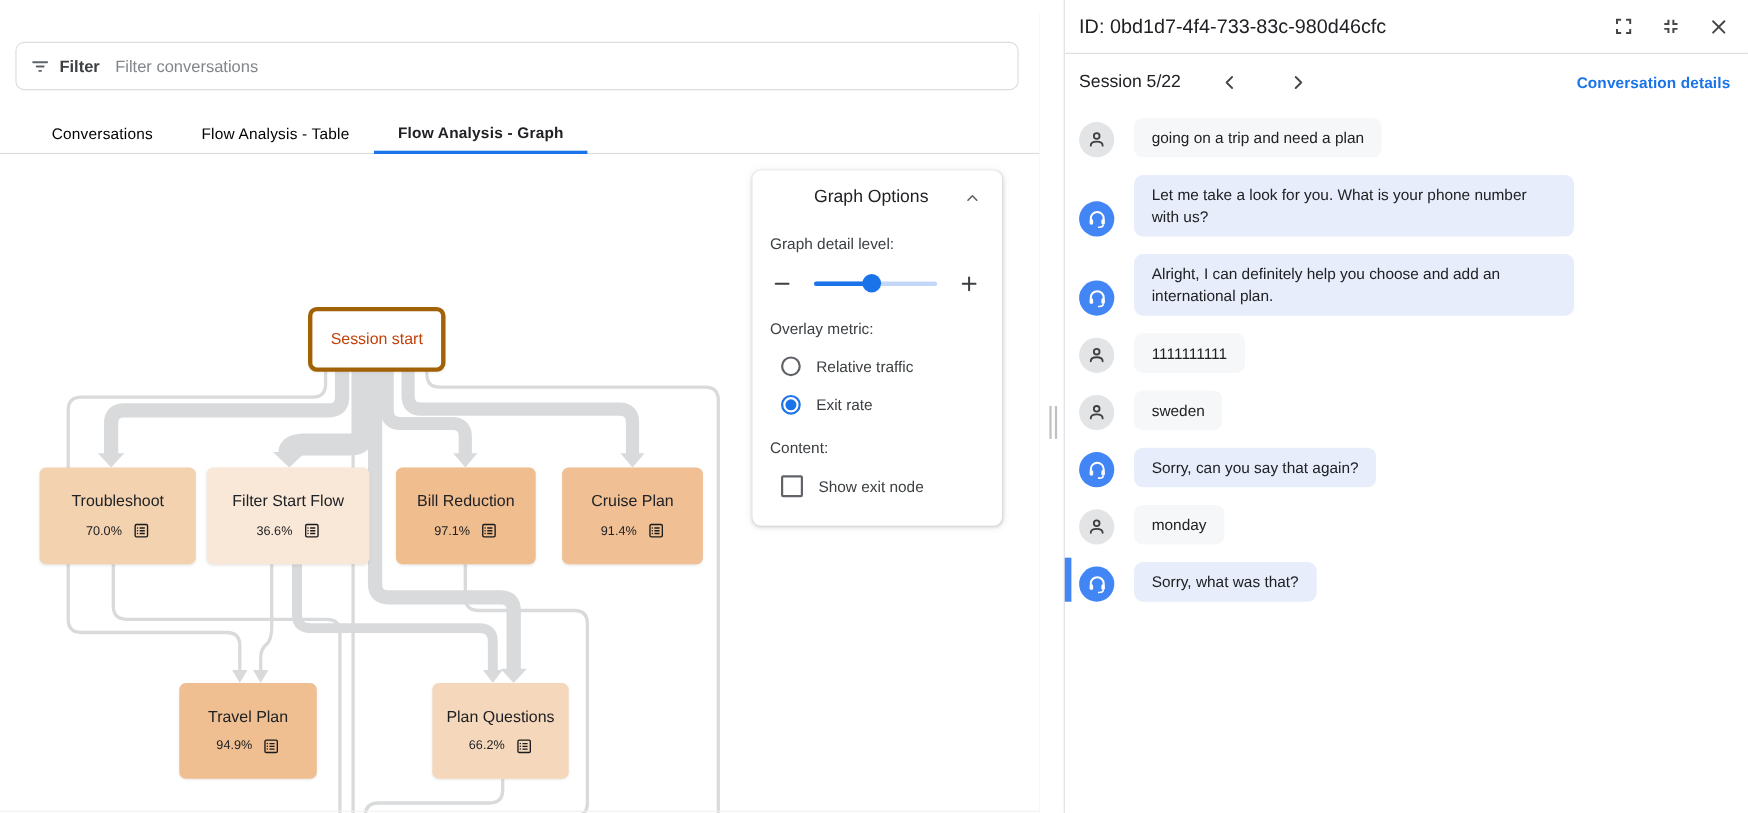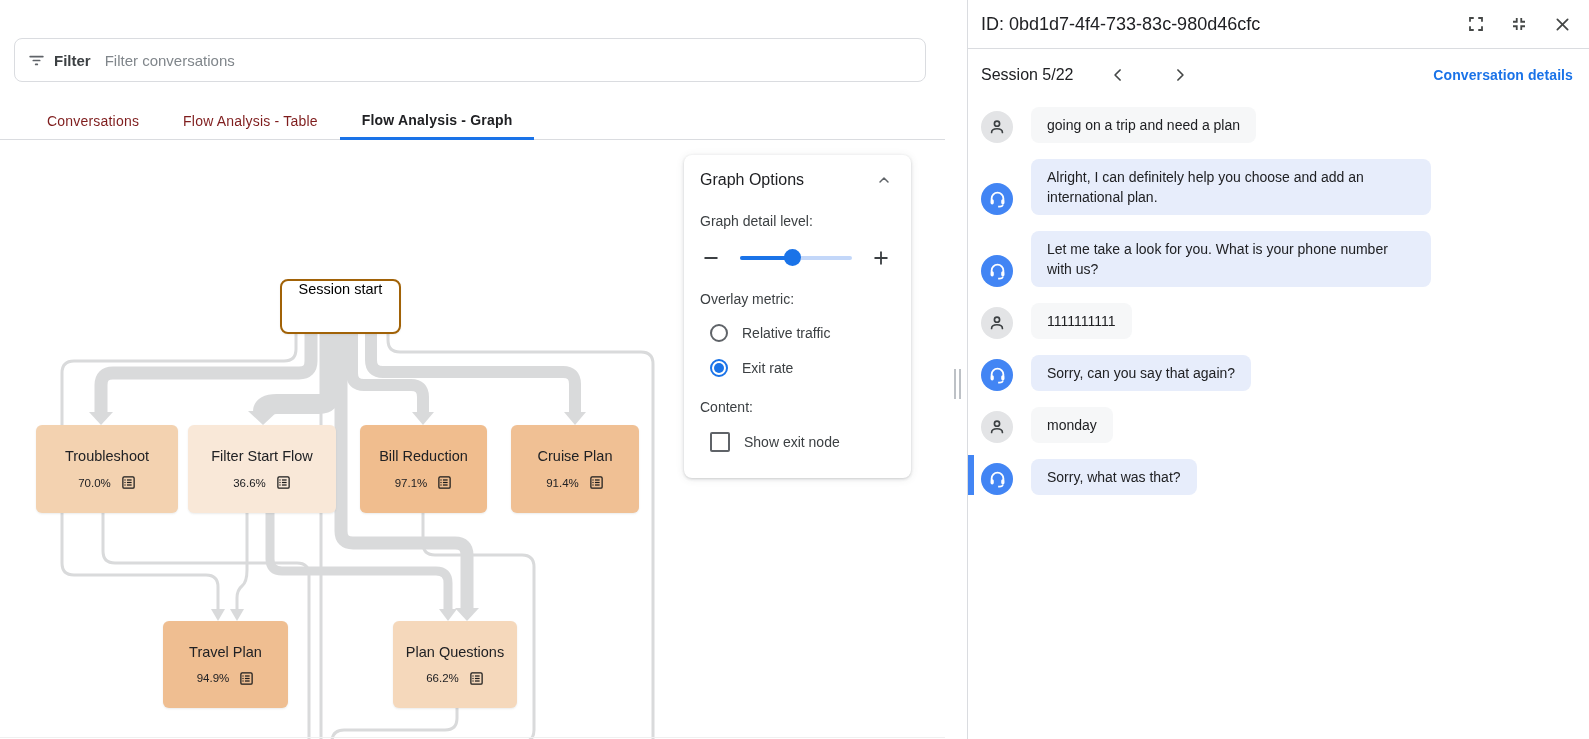--- a/index.html
+++ b/index.html
@@ -12,38 +12,38 @@
 
   .filter-bar{position:absolute;left:14px;top:26px;width:912px;height:44px;border:1px solid #dadce0;border-radius:8px;
               display:flex;align-items:center;box-sizing:border-box;padding:0 12px;background:#fff;}
   .filter-chip{display:flex;align-items:center;gap:8px;cursor:pointer;}
   .filter-label{font-size:15px;font-weight:700;color:#3c4043;}
   .filter-input{border:none;outline:none;font-size:15px;color:#202124;flex:1;margin-left:12px;font-family:inherit;}
   .filter-input::placeholder{color:#80868b;}
 
   .tabs-row{position:absolute;left:0;top:90px;width:945px;height:38px;border-bottom:1px solid #dadce0;box-sizing:border-box;}
   .tabs{position:absolute;left:25px;top:0;height:38px;display:flex;}
-  .tab{height:38px;display:flex;align-items:center;padding:0 22px;font-size:14px;color:#7f1d1d;cursor:pointer;
+  .tab{height:38px;display:flex;align-items:center;padding:0 22px;font-size:14px;color:#000000;cursor:pointer;
        box-sizing:border-box;letter-spacing:.2px;}
   .tab.active{color:#202124;font-weight:700;border-bottom:3px solid #1a73e8;}
 
   
   .graph-area{position:absolute;left:0;top:128px;width:945px;height:611px;}
   .flow-node{position:absolute;border-radius:6px;display:flex;flex-direction:column;align-items:center;justify-content:center;
              gap:11px;box-shadow:0 1px 2px rgba(60,64,67,.10);cursor:pointer;}
   .flow-node .nd-title{font-size:14.5px;color:#202124;}
   .flow-node .nd-rate{display:flex;align-items:center;gap:10px;font-size:11.5px;color:#202124;}
-  .start-node{position:absolute;background:#fff;border:2px solid #a16207;border-radius:8px;display:flex;
-              justify-content:center;font-size:14.5px;color:#000000;box-shadow:0 1px 2px rgba(60,64,67,.08);}
+  .start-node{position:absolute;background:#fff;border:4px solid #a16207;border-radius:8px;display:flex;align-items:center;
+              justify-content:center;font-size:14.5px;color:#c2410c;box-shadow:0 1px 2px rgba(60,64,67,.08);}
 
   
   .graph-options{position:absolute;left:684px;top:143px;width:227px;height:323px;background:#fff;border-radius:8px;
                  box-shadow:0 1px 3px rgba(60,64,67,.22),0 1px 8px rgba(60,64,67,.10);box-sizing:border-box;padding:14px 16px;}
   .go-header{display:flex;align-items:center;justify-content:space-between;}
-  .go-title{font-size:16px;color:#202124;}
+  .go-title{font-size:16px;color:#202124;margin-left:40px;}
   .go-section{font-size:14px;color:#3c4043;margin-top:22px;}
   .slider-row{display:flex;align-items:center;margin-top:18px;gap:10px;}
   .slider-track{position:relative;width:112px;height:4px;border-radius:2px;background:#c3d7f9;margin:0 8px;}
   .slider-fill{position:absolute;left:0;top:0;height:4px;border-radius:2px;background:#1a73e8;}
   .slider-thumb{position:absolute;top:-7px;width:17px;height:17px;border-radius:50%;background:#1a73e8;}
   .option-row{display:flex;align-items:center;gap:14px;margin-top:17px;cursor:pointer;text-align:center;}
   .radio{width:18px;height:18px;border-radius:50%;box-sizing:border-box;border:2px solid #5f6368;margin-left:10px;position:relative;}
   .radio.sel{border-color:#1a73e8;}
   .radio.sel::after{content:"";position:absolute;left:2px;top:2px;width:10px;height:10px;border-radius:50%;background:#1a73e8;}
   .option-label{font-size:14px;color:#3c4043;}
@@ -388,45 +388,56 @@
           <span class="avatar agent">
             <span style="display:flex;">
               <svg width="19" height="19" viewBox="0 0 24 24">
                 <path d="M4.6 13 v-2.2 a7.4 7.4 0 0 1 14.8 0 V13" fill="none" stroke="#fff" stroke-width="2.3"></path>
                 <rect x="3.2" y="11.6" width="4.1" height="6.6" rx="2" fill="#fff"></rect>
                 <rect x="16.7" y="11.6" width="4.1" height="6.6" rx="2" fill="#fff"></rect>
                 <path d="M18.8 18.2 q0 2.8 -4.6 2.8 h-1.4" fill="none" stroke="#fff" stroke-width="1.9"></path>
               </svg>
             </span>
           </span>
-          <span class="bubble agent">Alright, I can definitely help you choose and add an international plan.</span>
+          <span class="bubble agent">Let me take a look for you. What is your phone number with us?</span>
         </div>
         <div class="msg-row">
           <span class="avatar agent">
             <span style="display:flex;">
               <svg width="19" height="19" viewBox="0 0 24 24">
                 <path d="M4.6 13 v-2.2 a7.4 7.4 0 0 1 14.8 0 V13" fill="none" stroke="#fff" stroke-width="2.3"></path>
                 <rect x="3.2" y="11.6" width="4.1" height="6.6" rx="2" fill="#fff"></rect>
                 <rect x="16.7" y="11.6" width="4.1" height="6.6" rx="2" fill="#fff"></rect>
                 <path d="M18.8 18.2 q0 2.8 -4.6 2.8 h-1.4" fill="none" stroke="#fff" stroke-width="1.9"></path>
               </svg>
             </span>
           </span>
-          <span class="bubble agent">Let me take a look for you. What is your phone number with us?</span>
+          <span class="bubble agent">Alright, I can definitely help you choose and add an international plan.</span>
         </div>
         <div class="msg-row">
           <span class="avatar user">
             <span style="display:flex;">
               <svg width="20" height="20" viewBox="0 0 24 24">
                 <circle cx="12" cy="8" r="3.1" fill="none" stroke="#3c4043" stroke-width="2"></circle>
                 <path d="M5.5 18.5 c0-2.9 3.1-4.4 6.5-4.4 s6.5 1.5 6.5 4.4" fill="none" stroke="#3c4043" stroke-width="2" stroke-linecap="round"></path>
               </svg>
             </span>
           </span>
           <span class="bubble user">1111111111</span>
+        </div>
+        <div class="msg-row">
+          <span class="avatar user">
+            <span style="display:flex;">
+              <svg width="20" height="20" viewBox="0 0 24 24">
+                <circle cx="12" cy="8" r="3.1" fill="none" stroke="#3c4043" stroke-width="2"></circle>
+                <path d="M5.5 18.5 c0-2.9 3.1-4.4 6.5-4.4 s6.5 1.5 6.5 4.4" fill="none" stroke="#3c4043" stroke-width="2" stroke-linecap="round"></path>
+              </svg>
+            </span>
+          </span>
+          <span class="bubble user">sweden</span>
         </div>
         <div class="msg-row">
           <span class="avatar agent">
             <span style="display:flex;">
               <svg width="19" height="19" viewBox="0 0 24 24">
                 <path d="M4.6 13 v-2.2 a7.4 7.4 0 0 1 14.8 0 V13" fill="none" stroke="#fff" stroke-width="2.3"></path>
                 <rect x="3.2" y="11.6" width="4.1" height="6.6" rx="2" fill="#fff"></rect>
                 <rect x="16.7" y="11.6" width="4.1" height="6.6" rx="2" fill="#fff"></rect>
                 <path d="M18.8 18.2 q0 2.8 -4.6 2.8 h-1.4" fill="none" stroke="#fff" stroke-width="1.9"></path>
               </svg>

